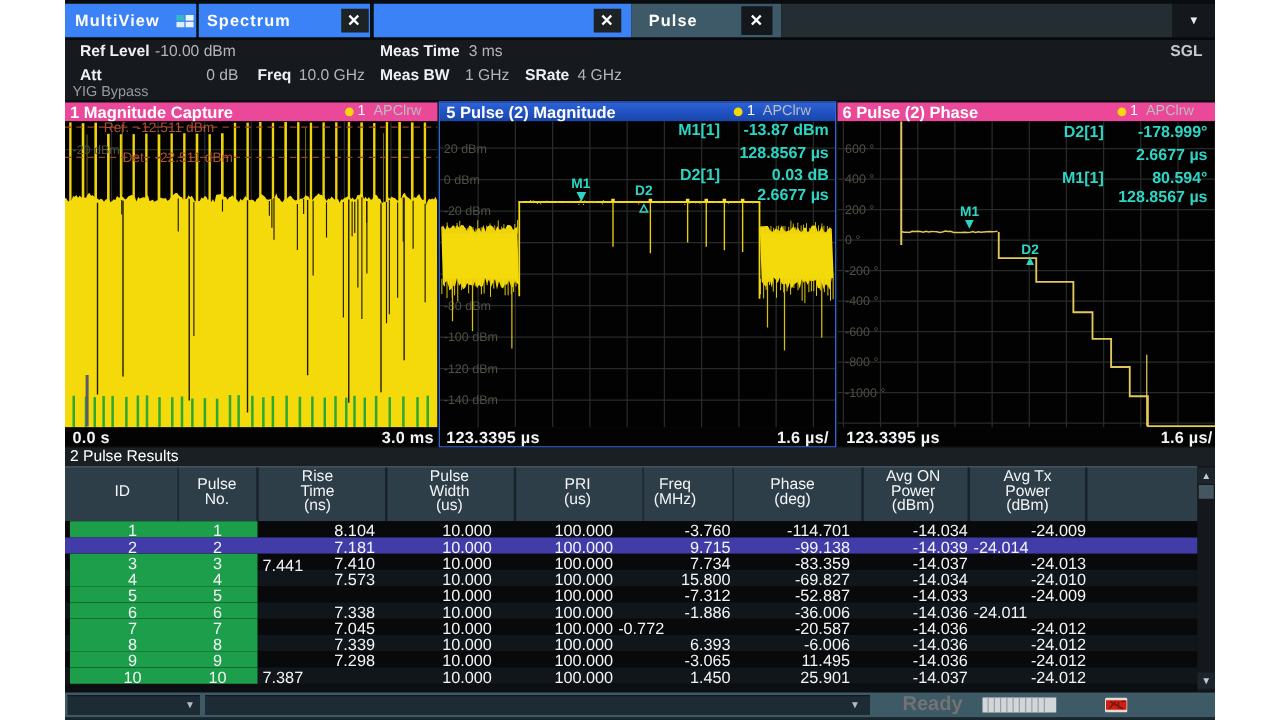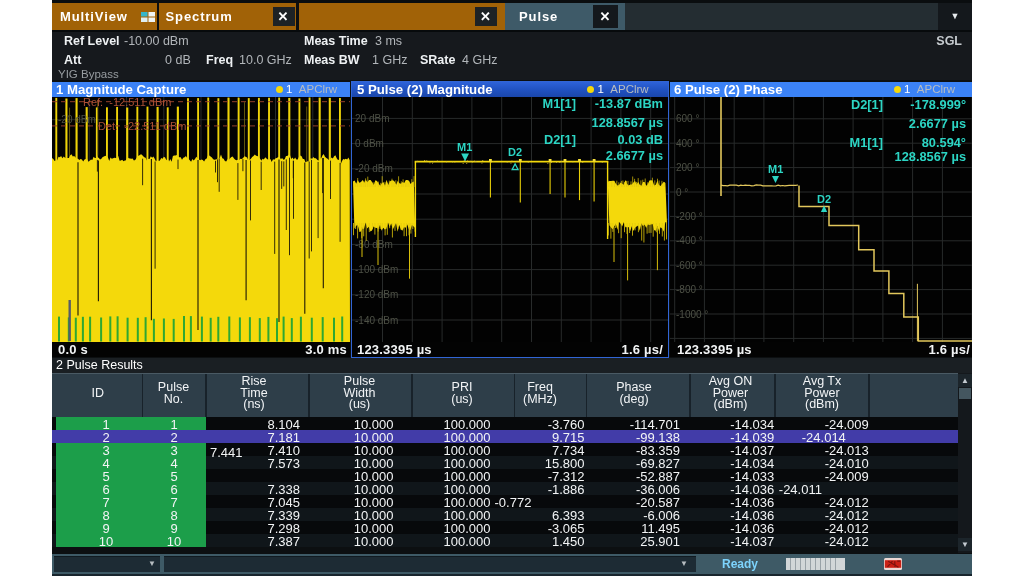--- a/index.html
+++ b/index.html
@@ -1,21 +1,21 @@
 <!DOCTYPE html>
 <html><head><meta charset="utf-8"><style>
 *{margin:0;padding:0;box-sizing:border-box}
 body{width:1024px;height:576px;background:#fff;font-family:"Liberation Sans",sans-serif;position:relative;overflow:hidden}
 #scr{position:absolute;left:52px;top:0;width:920px;height:576px;background:#0c0f11}
 #scr div{position:absolute}
-.tab{top:3px;height:27px;background:#a16207;color:#fff;font-size:13px;font-weight:bold;line-height:27px;letter-spacing:0.9px}
+.tab{top:3px;height:27px;background:#3b82f6;color:#fff;font-size:13px;font-weight:bold;line-height:27px;letter-spacing:0.9px}
 .xb{font-size:13px;font-weight:bold;color:#fff;text-align:center}
 .lbl{font-weight:bold;color:#eef1f3;font-size:12.5px}
 .val{color:#b2b6ba;font-size:12.5px}
-.ptitle{top:82px;height:15px;background:#3b82f6;color:#fff;font-size:13.2px;font-weight:bold;line-height:15px}
+.ptitle{top:82px;height:15px;background:#ec4899;color:#fff;font-size:13.2px;font-weight:bold;line-height:15px}
 .ind{top:82px;height:15px;line-height:15px;font-size:11.5px;color:#b8bdc1}
 .dot{top:85.5px;width:7px;height:7px;border-radius:50%;background:#f5d80a}
 .axis{top:342px;height:15px;background:#030303;color:#f2f4f5;font-weight:bold;font-size:13px;letter-spacing:0.2px;line-height:15px}
 .tc{font-size:13px;color:#f2f4f5;height:13px;line-height:13.3px}
 svg{position:absolute;display:block}
 </style></head><body>
 <div id="scr">
 <div style="left:0;top:0;width:920px;height:3px;background:#0a0d0f"></div>
 <div class="tab" style="left:0;width:105px">
       <span style="position:absolute;left:8px">MultiView</span>
@@ -492,21 +492,21 @@
     <div class="tc" style="left:726.8px;top:417.7px;width:90px;text-align:right">-24.009</div>
     <div style="position:absolute;left:0;top:430.3px;width:906px;height:13.00px;background:#423ca8"></div>
     <div class="tc" style="left:24px;top:430.7px;width:60px;text-align:center">2</div>
     <div class="tc" style="left:92px;top:430.7px;width:60px;text-align:center">2</div>
     <div class="tc" style="left:158.0px;top:430.7px;width:90px;text-align:right">7.181</div>
     <div class="tc" style="left:251.5px;top:430.7px;width:90px;text-align:right">10.000</div>
     <div class="tc" style="left:348.5px;top:430.7px;width:90px;text-align:right">100.000</div>
     <div class="tc" style="left:442.5px;top:430.7px;width:90px;text-align:right">9.715</div>
     <div class="tc" style="left:538.0px;top:430.7px;width:90px;text-align:right">-99.138</div>
     <div class="tc" style="left:632.3px;top:430.7px;width:90px;text-align:right">-14.039</div>
-    <div class="tc" style="left:726.8px;top:430.7px;width:90px;text-align:center">-24.014</div>
+    <div class="tc" style="left:726.8px;top:430.7px;width:90px;text-align:left">-24.014</div>
     <div style="position:absolute;left:0;top:443.3px;width:906px;height:13.00px;background:#07090b"></div>
     <div style="position:absolute;left:4px;top:443.3px;width:149.5px;height:13.00px;background:#1c9e4a"></div>
     <div class="tc" style="left:24px;top:443.7px;width:60px;text-align:center">3</div>
     <div class="tc" style="left:92px;top:443.7px;width:60px;text-align:center">3</div>
     <div class="tc" style="left:158.0px;top:443.7px;width:90px;text-align:right">7.410</div>
     <div class="tc" style="left:251.5px;top:443.7px;width:90px;text-align:right">10.000</div>
     <div class="tc" style="left:348.5px;top:443.7px;width:90px;text-align:right">100.000</div>
     <div class="tc" style="left:442.5px;top:443.7px;width:90px;text-align:right">7.734</div>
     <div class="tc" style="left:538.0px;top:443.7px;width:90px;text-align:right">-83.359</div>
     <div class="tc" style="left:632.3px;top:443.7px;width:90px;text-align:right">-14.037</div>
@@ -574,38 +574,38 @@
     <div class="tc" style="left:251.5px;top:521.7px;width:90px;text-align:right">10.000</div>
     <div class="tc" style="left:348.5px;top:521.7px;width:90px;text-align:right">100.000</div>
     <div class="tc" style="left:442.5px;top:521.7px;width:90px;text-align:right">-3.065</div>
     <div class="tc" style="left:538.0px;top:521.7px;width:90px;text-align:right">11.495</div>
     <div class="tc" style="left:632.3px;top:521.7px;width:90px;text-align:right">-14.036</div>
     <div class="tc" style="left:726.8px;top:521.7px;width:90px;text-align:right">-24.012</div>
     <div style="position:absolute;left:0;top:534.3px;width:906px;height:13.00px;background:#10161a"></div>
     <div style="position:absolute;left:4px;top:534.3px;width:149.5px;height:13.00px;background:#1c9e4a"></div>
     <div class="tc" style="left:24px;top:534.7px;width:60px;text-align:center">10</div>
     <div class="tc" style="left:92px;top:534.7px;width:60px;text-align:center">10</div>
-    <div class="tc" style="left:158.0px;top:534.7px;width:90px;text-align:right">7.387</div>
+    <div class="tc" style="left:158.0px;top:534.7px;width:90px;">7.387</div>
     <div class="tc" style="left:251.5px;top:534.7px;width:90px;text-align:right">10.000</div>
     <div class="tc" style="left:348.5px;top:534.7px;width:90px;text-align:right">100.000</div>
     <div class="tc" style="left:442.5px;top:534.7px;width:90px;text-align:right">1.450</div>
     <div class="tc" style="left:538.0px;top:534.7px;width:90px;text-align:right">25.901</div>
     <div class="tc" style="left:632.3px;top:534.7px;width:90px;text-align:right">-14.037</div>
     <div class="tc" style="left:726.8px;top:534.7px;width:90px;text-align:right">-24.012</div>
 <div style="left:906px;top:373px;width:14px;height:179.5px;background:#14181c"></div>
 <div style="left:906px;top:374px;width:14px;height:13px;background:#1c252b;color:#c3cad0;font-size:8px;text-align:center;line-height:13px">▲</div>
 <div style="left:907px;top:388px;width:12px;height:11px;background:#44565f"></div>
 <div style="left:906px;top:538px;width:14px;height:13px;background:#1c252b;color:#c3cad0;font-size:8px;text-align:center;line-height:13px">▼</div>
 
 <div style="left:0;top:553.5px;width:920px;height:20px;background:#3e5a66"></div>
 <div style="left:1.5px;top:555.5px;width:106px;height:16.5px;background:#1d2b34;border-top:1px solid #101a20"></div>
 <div style="left:92px;top:555.5px;width:16px;height:16.5px;color:#b6bcc0;font-size:8px;text-align:center;line-height:16px">▼</div>
 <div style="left:112px;top:555.5px;width:532px;height:16.5px;background:#1d2b34;border-top:1px solid #101a20"></div>
 <div style="left:624px;top:555.5px;width:16px;height:16.5px;color:#b6bcc0;font-size:8px;text-align:center;line-height:16px">▼</div>
-<div style="left:670px;top:556px;width:60px;height:16px;color:#7dd3fc;font-weight:bold;font-size:12px;line-height:16px">Ready</div>
+<div style="left:670px;top:556px;width:60px;height:16px;color:#737373;font-weight:bold;font-size:16px;line-height:16px">Ready</div>
 <div style="left:734px;top:557.5px;width:58.5px;height:12.5px;background:#d2d6d8;display:flex">
 <div style="position:static!important;width:5px;height:12.5px;border-right:1px solid #99a1a7"></div>
       <div style="position:static!important;width:5px;height:12.5px;border-right:1px solid #99a1a7"></div>
       <div style="position:static!important;width:5px;height:12.5px;border-right:1px solid #99a1a7"></div>
       <div style="position:static!important;width:5px;height:12.5px;border-right:1px solid #99a1a7"></div>
       <div style="position:static!important;width:5px;height:12.5px;border-right:1px solid #99a1a7"></div>
       <div style="position:static!important;width:5px;height:12.5px;border-right:1px solid #99a1a7"></div>
       <div style="position:static!important;width:5px;height:12.5px;border-right:1px solid #99a1a7"></div>
       <div style="position:static!important;width:5px;height:12.5px;border-right:1px solid #99a1a7"></div>
       <div style="position:static!important;width:5px;height:12.5px;border-right:1px solid #99a1a7"></div>

